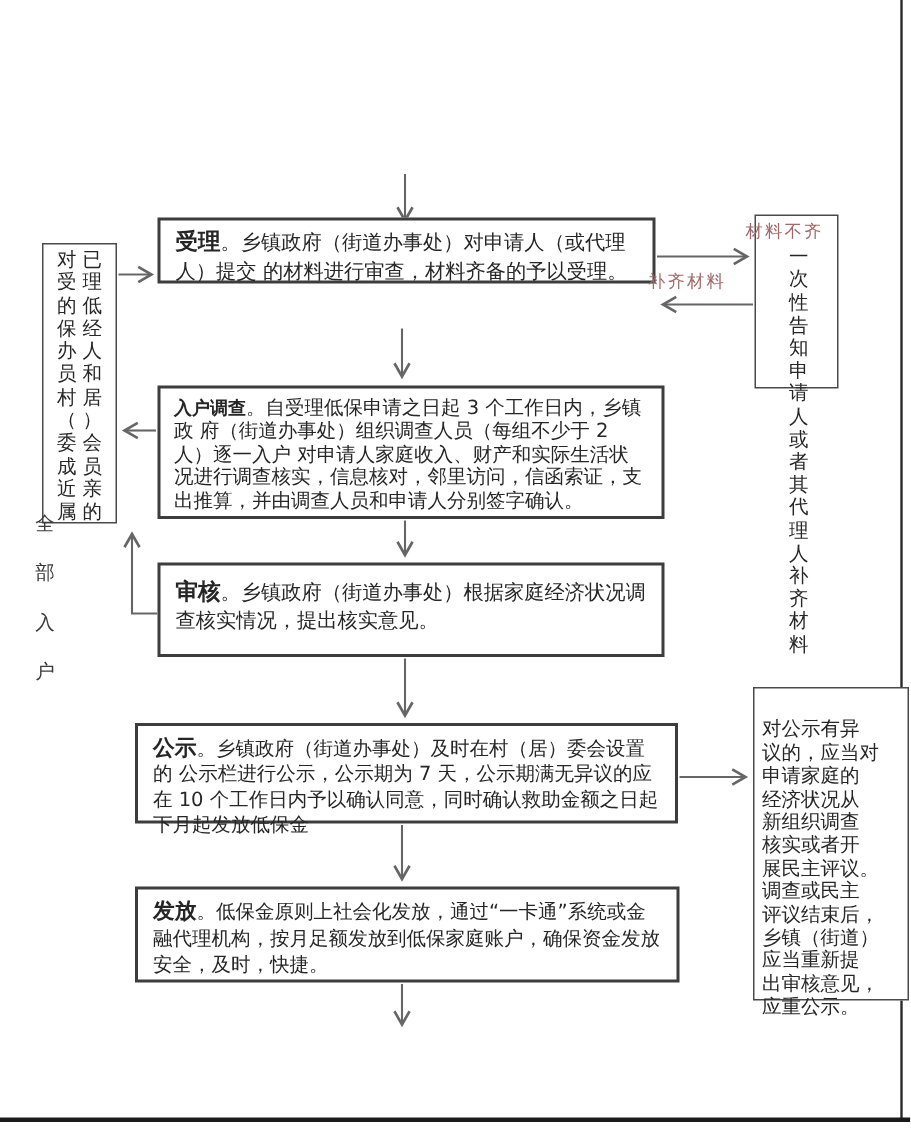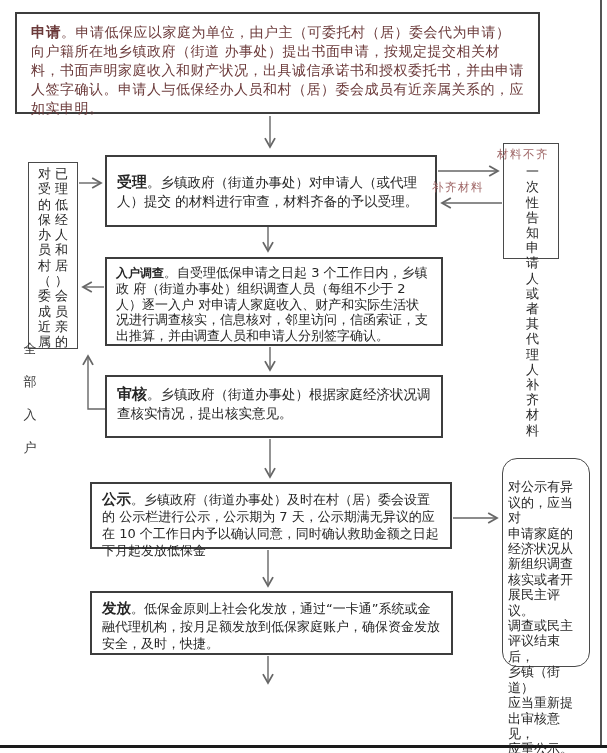--- a/index.html
+++ b/index.html
@@ -8,33 +8,33 @@
     font-family:"DejaVu Sans","Liberation Sans",sans-serif;color:#262626;
   }
   .box{position:absolute;box-sizing:border-box;border:2px solid #3d3d3d;background:#fff;}
   .thinbox{border-width:1.5px;border-color:#4a4a4a;}
   .cn{word-break:break-all;text-align:left;}
   .lead{font-weight:bold;}
   .serif{font-family:"DejaVu Serif","Liberation Serif",serif;color:#6b3a3a;}
   
   #apply-box{left:15px;top:12px;width:525px;height:102px;padding:8px 14px;font-size:14px;line-height:19px;letter-spacing:.5px;}
   #apply-box .lead{font-size:14.5px;}
-  #accept-box{left:105px;top:155px;width:332px;height:72px;padding:16px 10px;font-size:13.5px;line-height:19px;}
+  #accept-box{left:105px;top:145px;width:332px;height:44px;padding:5px 10px;font-size:13.5px;line-height:19px;}
   #accept-box .lead{font-size:15px;}
   #notify-box{left:503px;top:143px;width:56px;height:116px;padding:5px 22px;font-size:13px;line-height:15.2px;white-space:pre-line;}
   #relatives-box{left:28px;top:162px;width:50px;height:187px;display:flex;justify-content:center;gap:3px;padding-top:3px;}
   .vcol{font-size:13px;line-height:15.3px;text-align:center;width:14px;}
   .vcol div{height:15.3px;}
   #survey-box{left:105px;top:257px;width:338px;height:89px;padding:6px 9px;font-size:13px;line-height:15.4px;}
   #survey-box .lead{font-size:12px;}
   #review-box{left:105px;top:375px;width:338px;height:63px;padding:8px 10px;font-size:13.5px;line-height:19px;}
   #review-box .lead{font-size:15px;}
   #publicity-box{left:90px;top:482px;width:362px;height:67px;padding:7px 10px;font-size:13px;line-height:17px;}
   #publicity-box .lead{font-size:14.5px;text-align:right;}
-  #objection-box{left:502px;top:458px;width:88px;height:209px;padding:5px 5px;font-size:13px;line-height:15.4px;white-space:pre-line;border-radius:15px;}
+  #objection-box{left:502px;top:458px;width:104px;height:209px;padding:5px 5px;font-size:13px;line-height:15.4px;white-space:pre-line;}
   #grant-box{left:90px;top:591px;width:363px;height:64px;padding:7px 10px;font-size:13px;line-height:17.5px;}
   #grant-box .lead{font-size:14.5px;}
   #basis-box{left:104px;top:688px;width:343px;height:53px;padding:5px 10px;font-size:12.5px;line-height:15.5px;letter-spacing:.5px;}
   #basis-box .lead{font-size:13px;}
   .flow-label{position:absolute;font-family:"DejaVu Serif","Liberation Serif",serif;color:#a06868;font-size:11.5px;letter-spacing:1.5px;}
   #label-materials-incomplete{left:456px;top:147px;margin-left:41px;}
   #label-materials-completed{left:432px;top:180px;}
   #label-all-household{position:absolute;left:21px;top:340px;width:18px;font-family:"DejaVu Serif","Liberation Serif",serif;color:#3a3a3a;font-size:13px;text-align:center;}
   #label-all-household div{height:33px;}
   svg{position:absolute;left:0;top:0;}
@@ -63,23 +63,20 @@
 
     <line x1="79" y1="183" x2="101" y2="183" stroke="#666" stroke-width="1.4" marker-end="url(#ah)"></line>
     <line x1="104" y1="287" x2="83" y2="287" stroke="#666" stroke-width="1.4" marker-end="url(#ah)"></line>
     <line x1="438" y1="171" x2="498" y2="171" stroke="#666" stroke-width="1.4" marker-end="url(#ah)"></line>
     <line x1="502" y1="203" x2="442" y2="203" stroke="#666" stroke-width="1.4" marker-end="url(#ah)"></line>
     <line x1="453" y1="518" x2="497" y2="518" stroke="#666" stroke-width="1.4" marker-end="url(#ah)"></line>
 
     <polyline points="105,409 88,409 88,356" fill="none" stroke="#666" stroke-width="1.4" marker-end="url(#ah)"></polyline>
   </svg>
 
-  <div class="box cn serif" id="apply-box">
-    <span class="lead">申请</span><span>。申请低保应以家庭为单位，由户主（可委托村（居）委会代为申请）向户籍所在地乡镇政府（街道 办事处）提出书面申请，按规定提交相关材料，书面声明家庭收入和财产状况，出具诚信承诺书和授权委托书，并由申请人签字确认。申请人与低保经办人员和村（居）委会成员有近亲属关系的，应如实申明。</span>
-  </div>
 
   <div class="box cn" id="accept-box">
     <span class="lead">受理</span><span>。乡镇政府（街道办事处）对申请人（或代理人）提交 的材料进行审查，材料齐备的予以受理。</span>
   </div>
 
   <div class="box thinbox" id="notify-box">
     <span>一次性
 告　知
 申请人
 或者其

